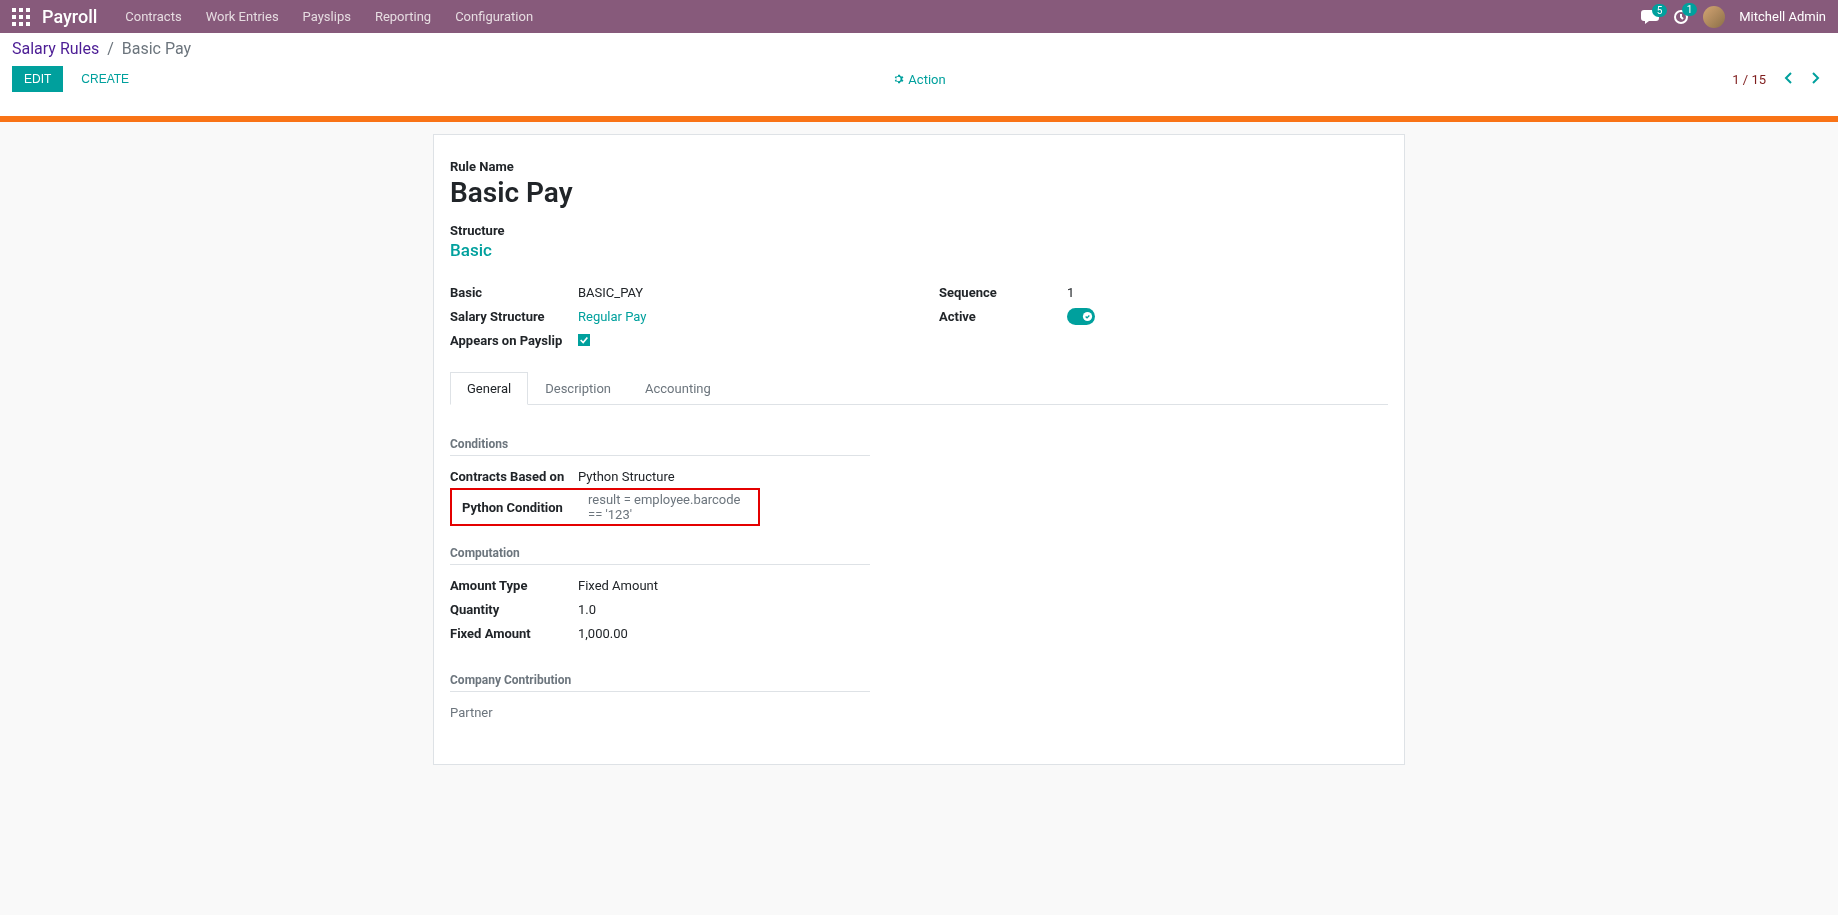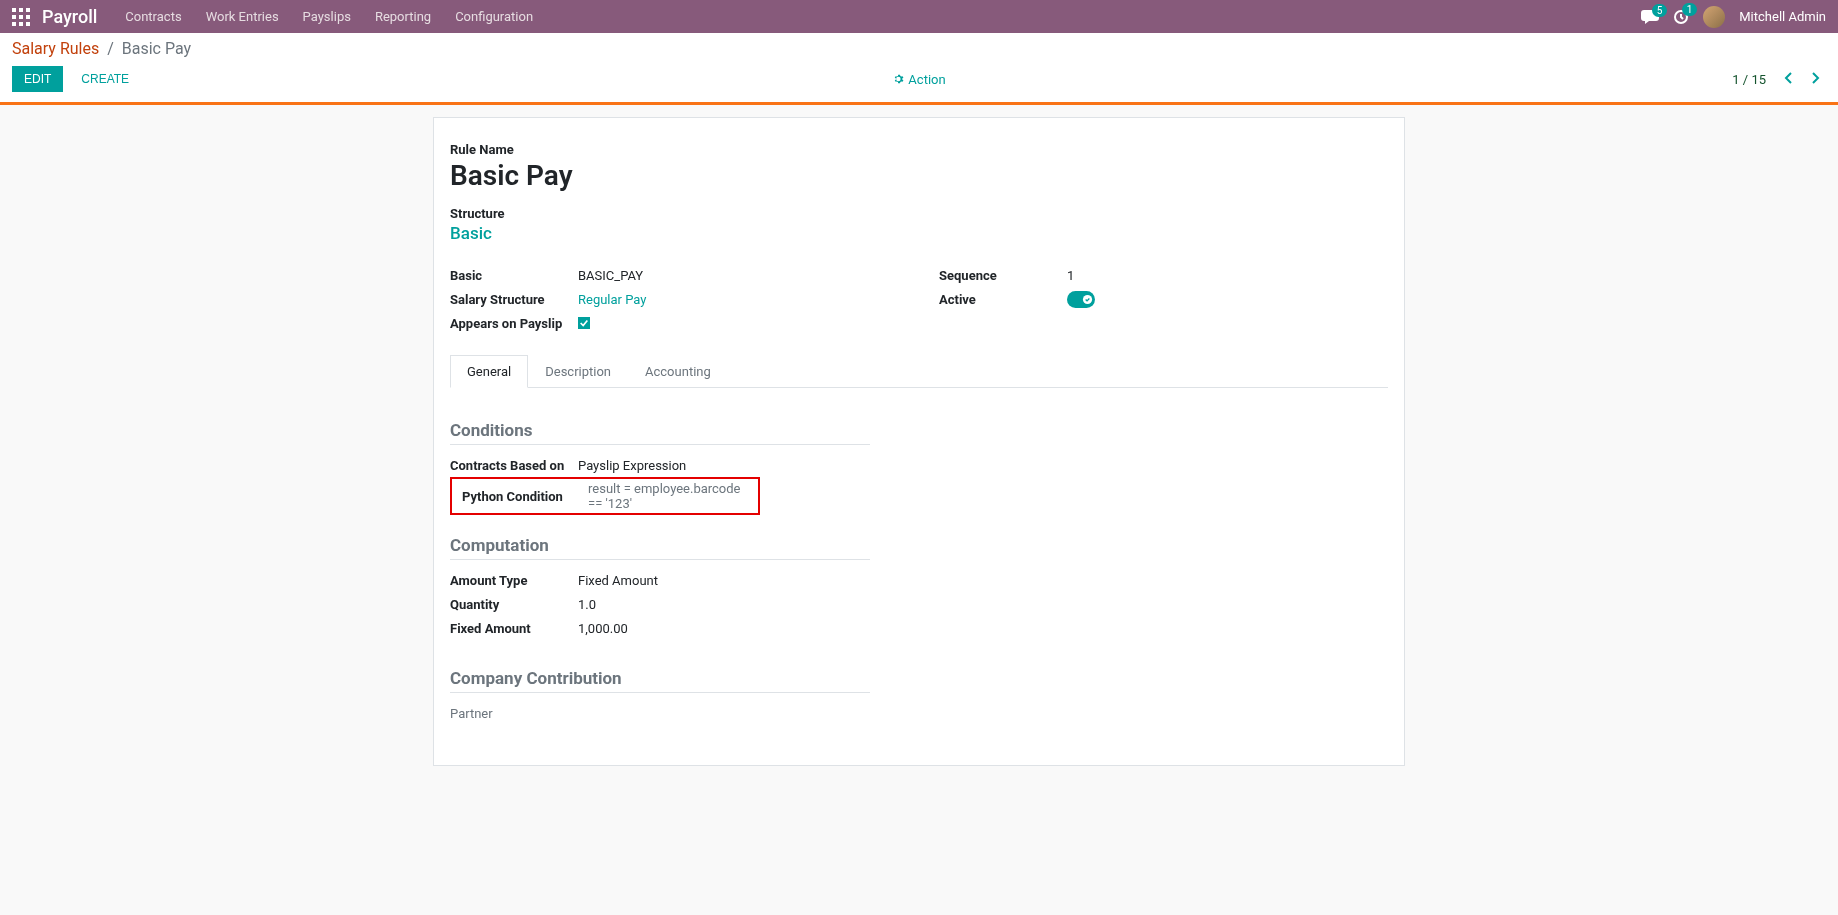--- a/index.html
+++ b/index.html
@@ -14,30 +14,30 @@
 .nav-links a { color: #e6dce1; text-decoration: none; cursor: pointer; }
 .top-right { margin-left: auto; display: flex; align-items: center; gap: 14px; }
 .icon-badge { position: relative; display: inline-flex; align-items: center; cursor: pointer; }
 .icon-badge .badge { position: absolute; top: -6px; right: -8px; background: #00a09d; color: #fff; font-size: 10px; border-radius: 8px; padding: 1px 5px; line-height: 1.1; }
 .avatar { width: 22px; height: 22px; border-radius: 50%; background: linear-gradient(135deg, #d4a574, #8b6f47); display: inline-block; }
 .username { color: #fff; font-size: 13px; }
 
 
 .breadcrumb-bar { background: #fff; padding: 6px 12px 2px; display: flex; align-items: center; }
 .breadcrumb { font-size: 16px; }
-.breadcrumb .crumb-link { color: #c2410c; text-decoration: none; cursor: pointer; }
+.breadcrumb .crumb-link { color: #4c1d95; text-decoration: none; cursor: pointer; }
 .breadcrumb .sep { color: #6c757d; margin: 0 4px; }
 .breadcrumb .current { color: #6c757d; }
 
-.control-bar { background: #fff; border-bottom: 3px solid #f97316; padding: 6px 12px 10px; display: flex; align-items: center; }
+.control-bar { background: #fff; border-bottom: 6px solid #f97316; padding: 6px 12px 24px; display: flex; align-items: center; }
 .btn-edit { background: #00a09d; color: #fff; border: none; padding: 6px 12px; font-size: 12px; font-weight: 500; cursor: pointer; margin-right: 10px; }
 .btn-create { background: transparent; color: #00a09d; border: none; padding: 6px 8px; font-size: 12px; font-weight: 500; cursor: pointer; }
 .action-center { position: absolute; left: 50%; transform: translateX(-50%); display: flex; align-items: center; gap: 4px; color: #00a09d; font-size: 13px; cursor: pointer; }
 .gear-icon { width: 12px; height: 12px; }
-.pager { margin-left: auto; display: flex; align-items: center; gap: 12px; color: #14532d; font-size: 13px; }
+.pager { margin-left: auto; display: flex; align-items: center; gap: 12px; color: #7f1d1d; font-size: 13px; }
 .pager-arrows { display: flex; gap: 4px; }
 .pager-arrows span { color: #00a09d; cursor: pointer; padding: 2px 6px; }
 
 
 .form-sheet { max-width: 972px; margin: 12px auto 40px; background: #fff; border: 1px solid #dee2e6; padding: 24px 16px 40px; }
 .label-small { font-size: 13px; font-weight: 700; color: #212529; }
 .title-big { font-size: 28px; font-weight: 600; margin-top: 2px; margin-bottom: 14px; }
 .category-label { font-size: 13px; font-weight: 700; }
 .category-val { font-size: 17px; color: #00a09d; font-weight: 500; margin-top: 2px; margin-bottom: 20px; }
 
@@ -55,21 +55,21 @@
 .toggle { width: 28px; height: 17px; background: #00a09d; border-radius: 10px; position: relative; display: inline-flex; align-items: center; justify-content: flex-end; padding-right: 2px; }
 .toggle-thumb { width: 11px; height: 11px; display:flex; align-items:center; justify-content:center; }
 
 
 .tabs { display: flex; border-bottom: 1px solid #dee2e6; margin-top: 20px; }
 .tab { padding: 8px 16px; font-size: 13px; color: #6c757d; cursor: pointer; border: 1px solid transparent; border-bottom: none; }
 .tab.active { color: #212529; border: 1px solid #dee2e6; border-bottom: 1px solid #fff; margin-bottom: -1px; background: #fff; }
 
 .tab-content { padding: 20px 0 0; }
 
-.section-title { font-size: 17px; font-weight: 700; color: #6c757d; margin-top: 12px; border-bottom: 1px solid #dee2e6; padding-bottom: 4px; max-width: 420px; }
+.section-title { font-size: 12px; font-weight: 700; color: #6c757d; margin-top: 12px; border-bottom: 1px solid #dee2e6; padding-bottom: 4px; max-width: 420px; }
 
 .red-box { border: 2px solid #e40000; display: flex; align-items: center; padding: 2px 4px 2px 8px; max-width: 310px; }
 .red-box .field-label-l { padding-left: 2px; }
 
 .in-section { max-width: 420px; }
 
 </style>
 </head>
 <body>
 
@@ -198,21 +198,21 @@
     <div class="tab active">General</div>
     <div class="tab">Description</div>
     <div class="tab">Accounting</div>
   </div>
 
   <div class="tab-content">
     <div class="section-title">Conditions</div>
     <div class="in-section">
       <div class="field-row" style="margin-top:8px;">
         <div class="field-label-l">Contracts Based on</div>
-        <div class="field-val">Payslip Expression</div>
+        <div class="field-val">Python Structure</div>
       </div>
       <div class="red-box">
         <div class="field-label-l">Python Condition</div>
         <div class="field-val" style="color:#6c757d;">result = employee.barcode == '123'</div>
       </div>
     </div>
 
     <div class="section-title" style="margin-top:20px;">Computation</div>
     <div class="in-section">
       <div class="field-row" style="margin-top:8px;">

